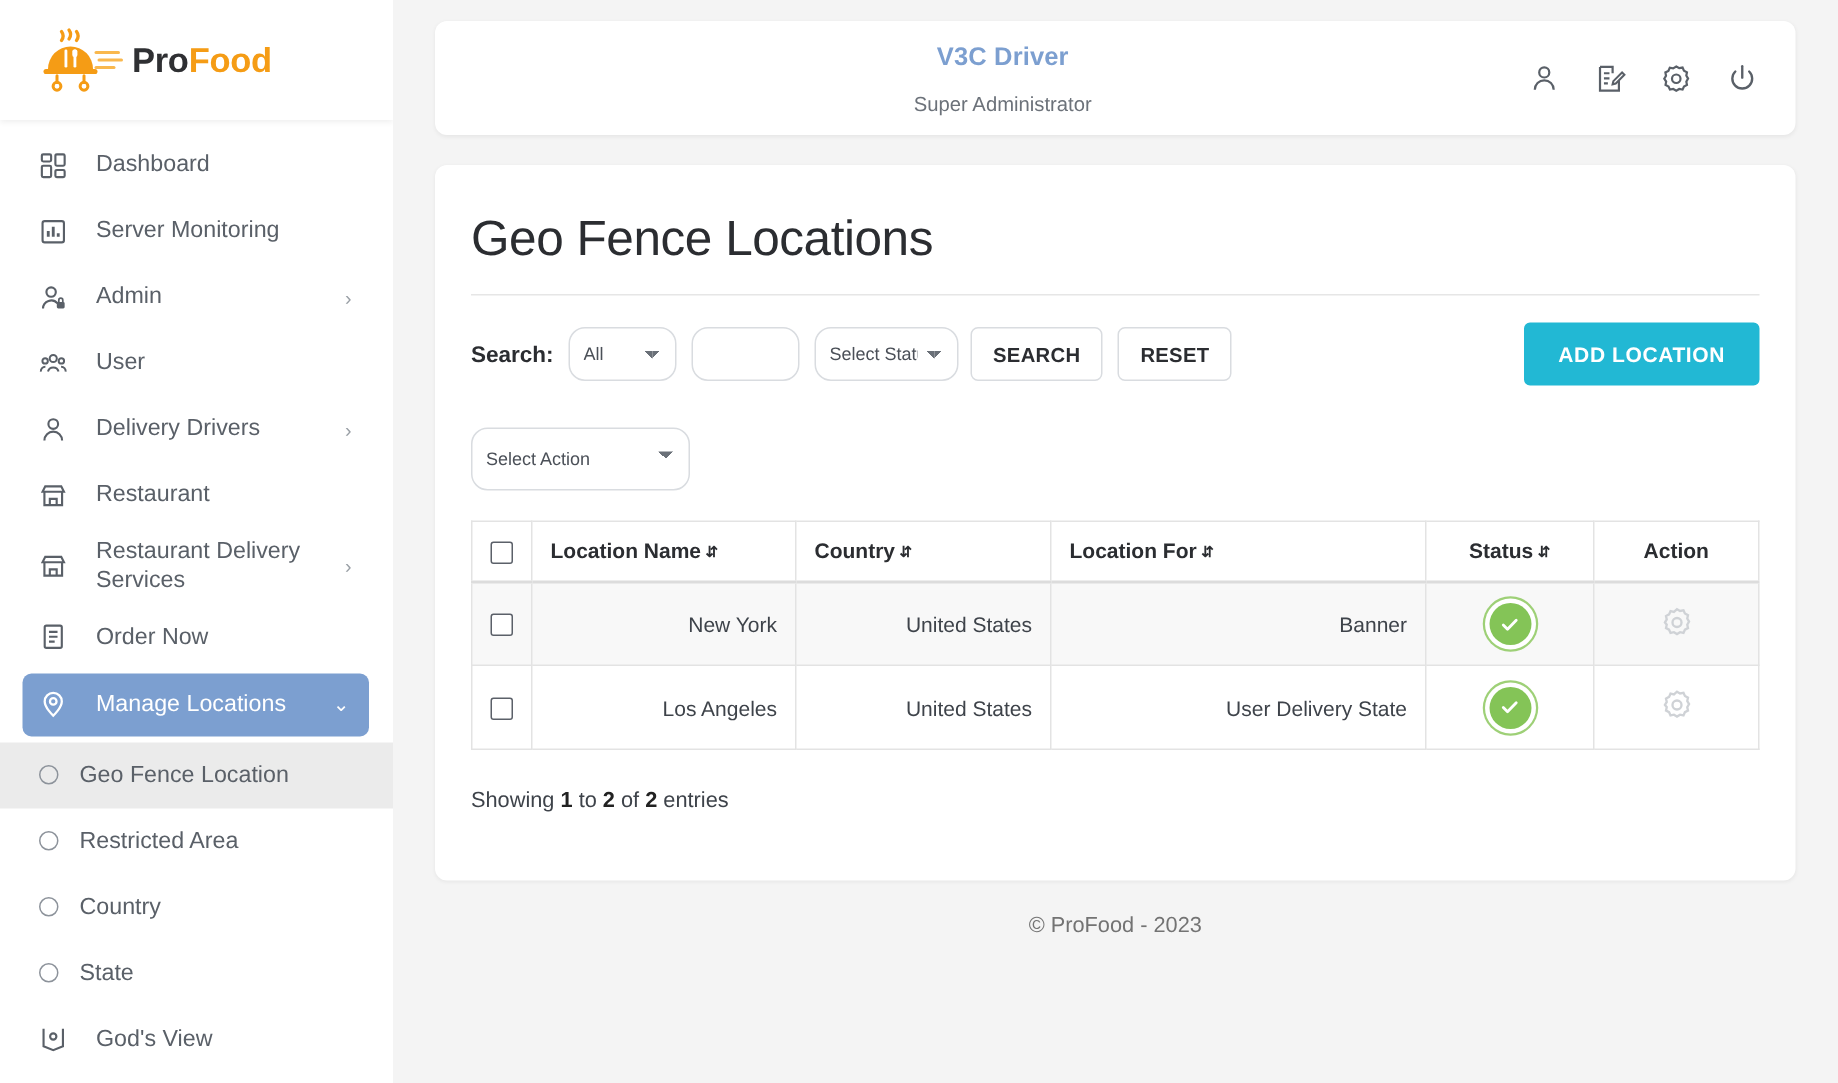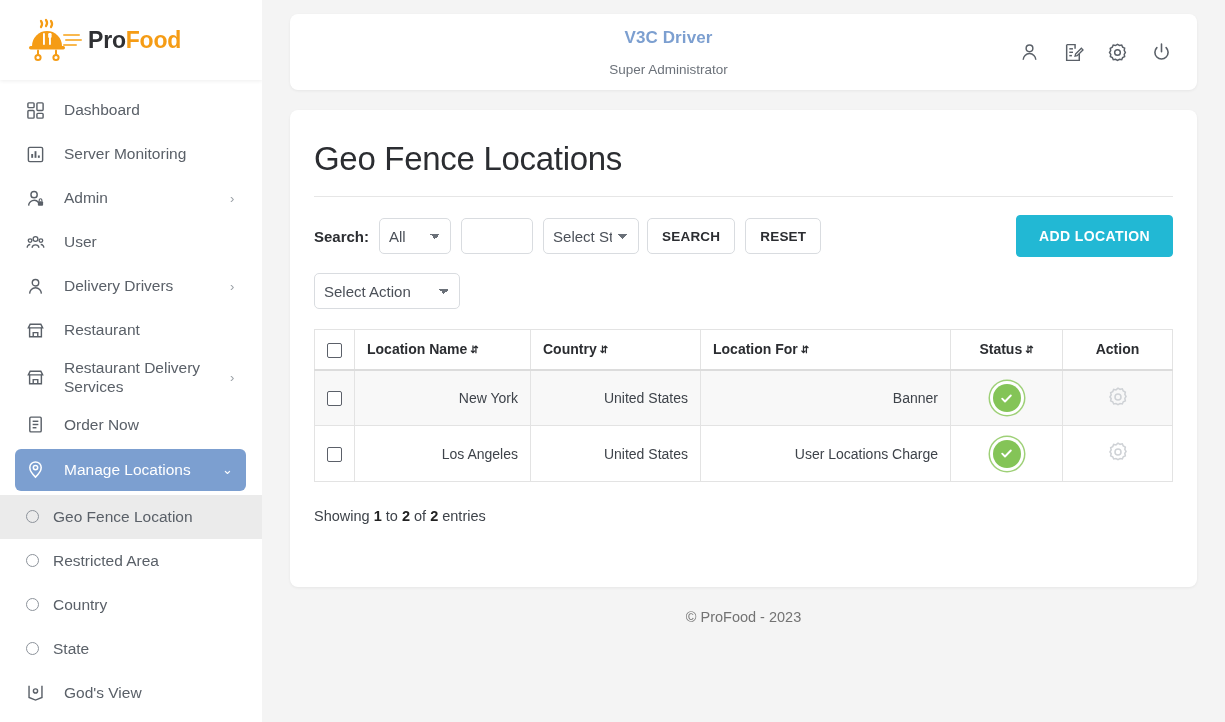--- a/index.html
+++ b/index.html
@@ -132,23 +132,23 @@
   }
 
   .filter-row { display: flex; align-items: center; gap: 0; }
   .filter-label {
     font-weight: bold; font-size: 15px; color: #2b2d31;
     margin-right: 10px;
   }
   .ctl {
     height: 36px;
     border: 1px solid #d9dce0;
-    border-radius: 5px;
+    border-radius: 11px;
     background: #fff;
-    font-size: 15px;
+    font-size: 12px;
     color: #4b5058;
     font-family: "Liberation Sans", sans-serif;
     padding: 0 9px;
     outline: none;
   }
   select.ctl { -webkit-appearance: none; appearance: none;
     background-image:
       linear-gradient(45deg, transparent 50%, #6a7078 50%),
       linear-gradient(135deg, #6a7078 50%, transparent 50%);
     background-position: calc(100% - 15px) 15px, calc(100% - 10px) 15px;
@@ -178,21 +178,21 @@
     background: #22b8d4;
     border-color: #22b8d4;
     color: #fff;
     height: 42px;
     padding: 0 22px;
     font-size: 14px;
     border-radius: 4px;
     letter-spacing: .4px;
   }
 
-  .action-select { margin-top: 16px; width: 146px; height: 36px; }
+  .action-select { margin-top: 28px; width: 146px; height: 42px; }
 
   table.grid {
     width: 100%;
     border-collapse: collapse;
     margin-top: 20px;
     font-size: 14px;
   }
   table.grid th {
     border: 1px solid #e3e3e3;
     border-top: 1px solid #e3e3e3;
@@ -558,21 +558,21 @@
               </span>
             </td>
           </tr>
 
           <tr>
             <td class="c">
               <span class="chk"></span>
             </td>
             <td>Los Angeles</td>
             <td>United States</td>
-            <td>User Locations Charge</td>
+            <td>User Delivery State</td>
             <td class="c">
               <span class="status-badge">
                 <svg width="15" height="15" viewBox="0 0 16 16" fill="none" stroke="#ffffff" stroke-width="2" stroke-linecap="round" stroke-linejoin="round">
                   <polyline points="3.4,8.2 6.4,11.2 12.6,4.8"></polyline>
                 </svg>
               </span>
             </td>
             <td class="c">
               <span class="gear-btn">
                 <svg width="24" height="24" viewBox="0 0 20 20" fill="none" stroke="currentColor" stroke-width="1.3">

